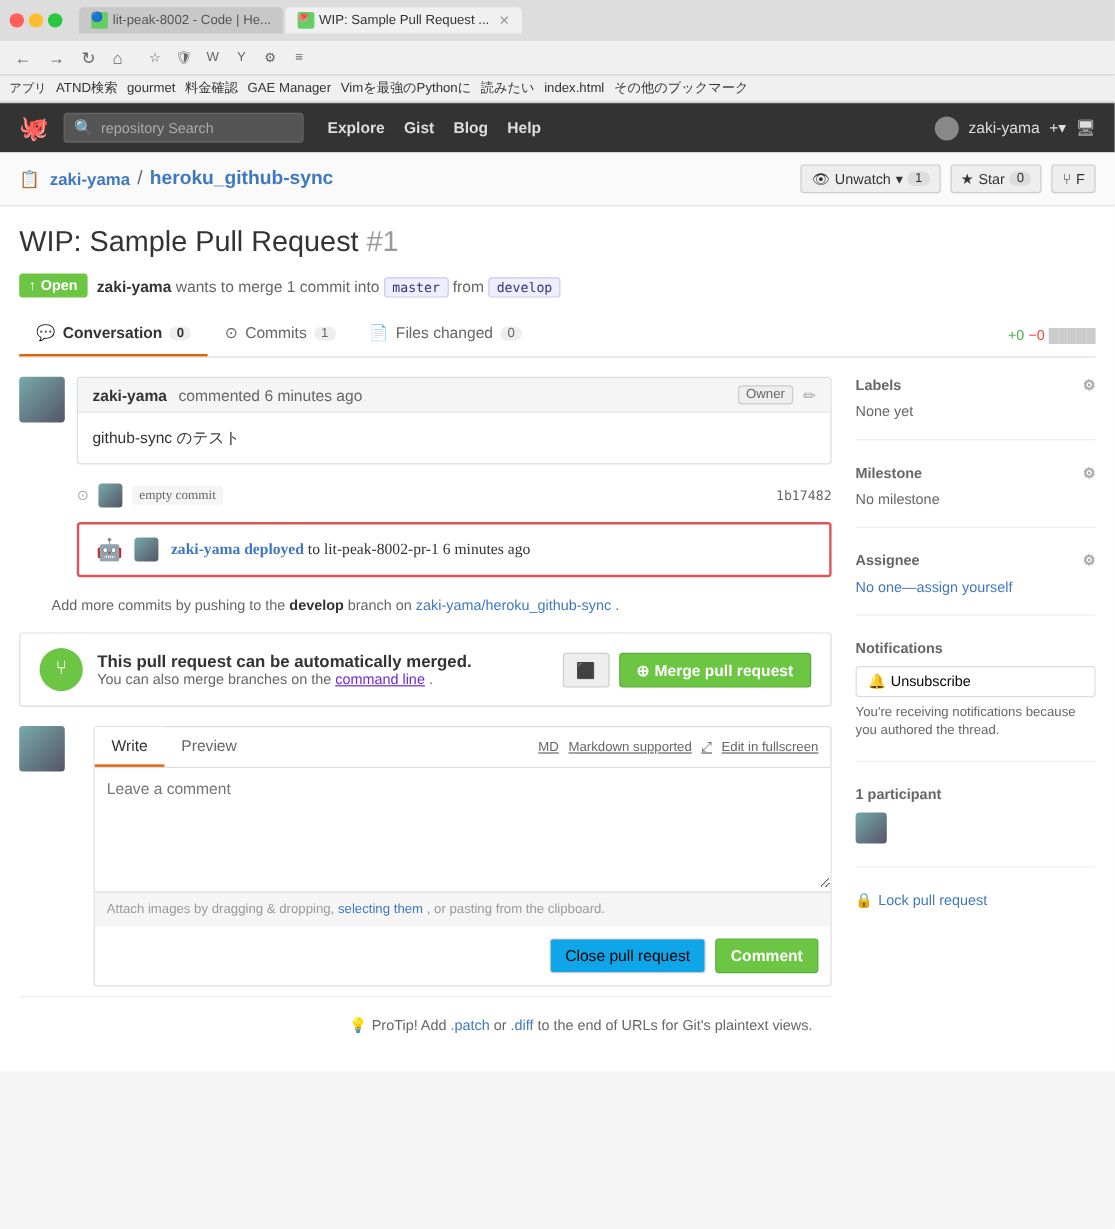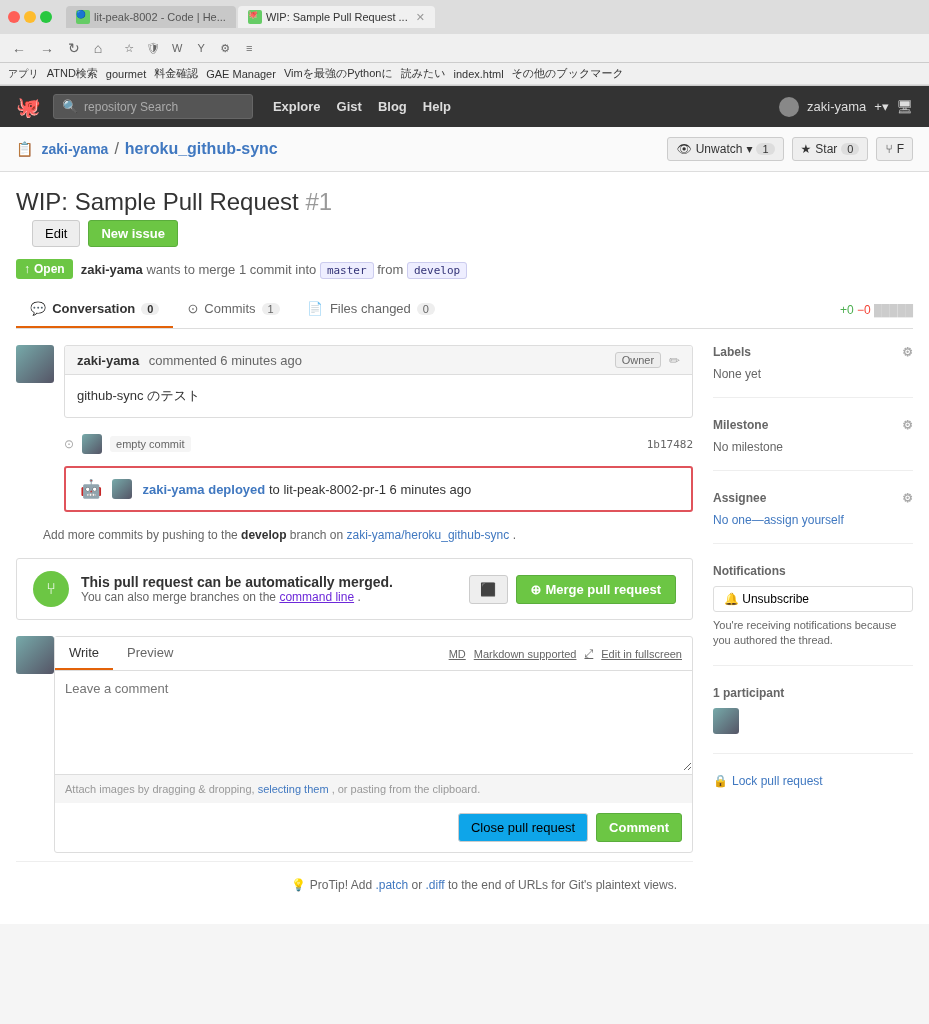--- a/index.html
+++ b/index.html
@@ -49,21 +49,21 @@
     .repo-name { color: #4078c0; font-size: 16px; font-weight: 600; text-decoration: none; }
     .repo-actions { margin-left: auto; display: flex; align-items: center; gap: 8px; }
     .btn-watch { background: #eee; border: 1px solid #ccc; border-radius: 3px; padding: 4px 8px; font-size: 12px; cursor: pointer; display: flex; align-items: center; gap: 4px; }
     .btn-star { background: #eee; border: 1px solid #ccc; border-radius: 3px; padding: 4px 8px; font-size: 12px; cursor: pointer; display: flex; align-items: center; gap: 4px; }
     .count-badge { background: #ddd; border-radius: 10px; padding: 0 6px; font-size: 11px; }
 
     
     .main-content { max-width: 929px; padding: 16px 16px; background: white; }
 
     
-    .pr-title-row { display: flex; align-items: flex-start; justify-content: space-between; margin-bottom: 12px; flex-direction: column; }
+    .pr-title-row { display: flex; align-items: flex-start; justify-content: space-between; margin-bottom: 12px; }
     .pr-title { font-size: 24px; font-weight: 300; color: #333; }
     .pr-number { color: #999; font-weight: 300; }
     .pr-title-buttons { display: flex; gap: 8px; flex-shrink: 0; margin-left: 16px; margin-top: 4px; }
     .btn-edit { background: #eee; border: 1px solid #ccc; border-radius: 3px; padding: 5px 12px; font-size: 13px; cursor: pointer; }
     .btn-new-issue { background: #6cc644; border: 1px solid #5aad3c; color: white; border-radius: 3px; padding: 5px 12px; font-size: 13px; cursor: pointer; font-weight: 600; }
 
     
     .pr-status-row { display: flex; align-items: center; gap: 8px; margin-bottom: 12px; font-size: 13px; }
     .status-open { background: #6cc644; color: white; border-radius: 3px; padding: 3px 8px; font-size: 12px; font-weight: 600; display: flex; align-items: center; gap: 4px; }
     .pr-meta { color: #666; }
@@ -92,47 +92,47 @@
     .comment-author { font-weight: 600; color: #333; }
     .comment-time { color: #666; margin-left: 6px; }
     .comment-role { background: #eee; border: 1px solid #ccc; border-radius: 3px; padding: 1px 6px; font-size: 11px; color: #666; }
     .comment-edit-icon { color: #aaa; cursor: pointer; }
     .comment-text { padding: 12px; font-size: 13px; }
 
     
     .commit-line { display: flex; align-items: center; gap: 8px; margin-bottom: 12px; padding-left: 48px; font-size: 12px; color: #666; }
     .commit-icon { color: #aaa; }
     .commit-avatar { width: 20px; height: 20px; border-radius: 3px; background: #88a; }
-    .commit-msg { font-family: Liberation Sans, sans-serif; background: #f5f5f5; padding: 2px 6px; border-radius: 3px; font-size: 11px; }
+    .commit-msg { font-family: Liberation Serif, serif; background: #f5f5f5; padding: 2px 6px; border-radius: 3px; font-size: 11px; }
     .commit-hash { margin-left: auto; font-family: monospace; color: #666; font-size: 11px; }
 
     
     .deploy-notif { border: 2px solid #e0535b; border-radius: 3px; padding: 10px 14px; margin-bottom: 16px; margin-left: 48px; display: flex; align-items: center; gap: 10px; font-size: 13px; }
     .deploy-avatar-main { width: 20px; height: 20px; border-radius: 3px; background: #8a8; }
-    .deploy-text { color: #333; }
+    .deploy-text { color: #333; font-family: Liberation Serif, serif; }
     .deploy-link { color: #4078c0; text-decoration: none; font-weight: 600; }
 
     
     .push-notice { font-size: 12px; color: #666; margin-bottom: 16px; margin-left: 27px; }
     .push-notice strong { color: #333; }
     .push-notice a { color: #4078c0; }
 
     
     .merge-section { border: 1px solid #ddd; border-radius: 3px; padding: 12px 16px; display: flex; align-items: center; gap: 12px; margin-bottom: 16px; background: white; }
     .merge-icon-circle { width: 36px; height: 36px; border-radius: 50%; background: #6cc644; display: flex; align-items: center; justify-content: center; color: white; font-size: 16px; flex-shrink: 0; }
     .merge-text { flex: 1; }
     .merge-title { font-weight: 600; font-size: 14px; }
     .merge-sub { font-size: 12px; color: #666; }
     .merge-sub a { color: #4078c0; }
     .merge-btns { display: flex; align-items: center; gap: 8px; }
     .btn-terminal { background: #eee; border: 1px solid #ccc; border-radius: 3px; padding: 6px 10px; cursor: pointer; font-size: 13px; }
     .btn-merge { background: #6cc644; border: 1px solid #5aad3c; color: white; border-radius: 3px; padding: 6px 14px; font-size: 13px; font-weight: 600; cursor: pointer; display: flex; align-items: center; gap: 4px; }
 
     
-    .comment-form-block { display: flex; gap: 0; }
+    .comment-form-block { display: flex; gap: 24px; }
     .comment-form { flex: 1; border: 1px solid #ddd; border-radius: 3px; }
     .comment-form-tabs { display: flex; border-bottom: 1px solid #ddd; }
     .form-tab { padding: 8px 14px; font-size: 13px; cursor: pointer; border-bottom: 2px solid transparent; color: #666; }
     .form-tab.active { border-bottom-color: #e36209; color: #333; background: white; }
     .form-tab-right { margin-left: auto; padding: 8px 10px; font-size: 11px; color: #666; display: flex; align-items: center; gap: 8px; text-decoration: underline; }
     .comment-textarea { width: 100%; min-height: 100px; border: none; padding: 10px; font-size: 13px; resize: vertical; outline: none; color: #aaa; font-family: inherit; }
     .comment-footer { padding: 8px 10px; border-top: 1px solid #ddd; background: #f5f5f5; display: flex; align-items: center; }
     .attach-text { font-size: 11px; color: #999; }
     .attach-text a { color: #4078c0; }
     .form-actions { padding: 10px; display: flex; justify-content: flex-end; gap: 8px; }
@@ -254,24 +254,20 @@
   </div>
 </div>
 
 <div class="main-content">
 
   <div class="pr-title-row">
     <h1 class="pr-title">
       <span>WIP: Sample Pull Request</span>
       <span class="pr-number">#1</span>
     </h1>
-    <div class="pr-title-buttons">
-      <button class="btn-edit">Edit</button>
-      <button class="btn-new-issue">New issue</button>
-    </div>
   </div>
 
   <div class="pr-status-row">
     <div class="status-open">
       <span>↑</span>
       <span>Open</span>
     </div>
     <span class="pr-meta">
       <strong>zaki-yama</strong>
       <span>wants to merge 1 commit into</span>

